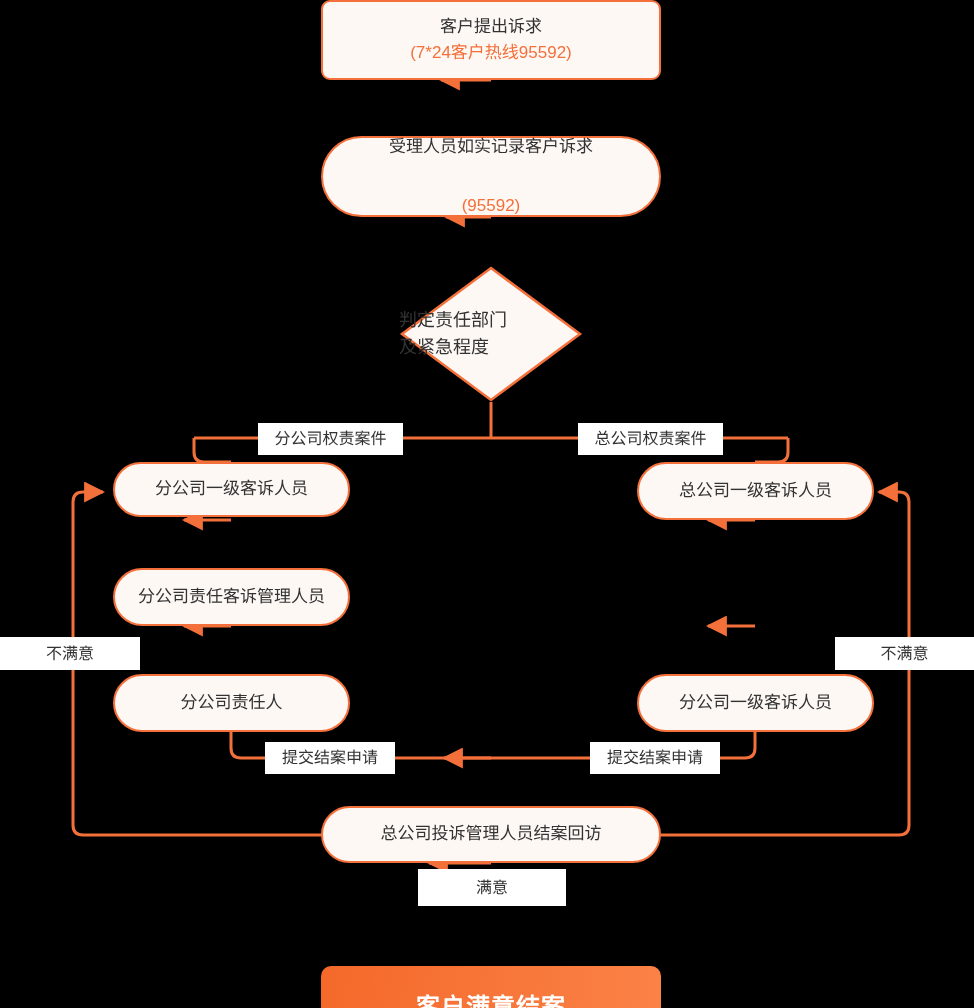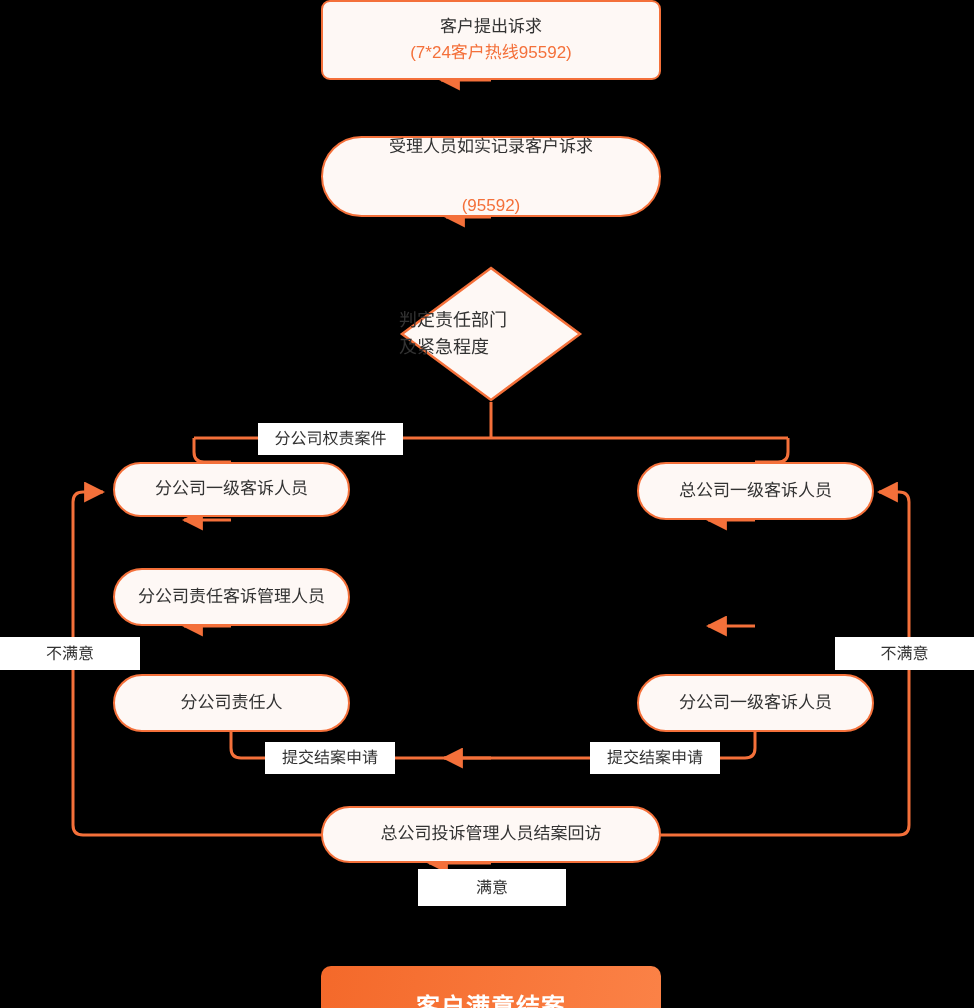--- a/index.html
+++ b/index.html
@@ -169,20 +169,23 @@
   </div>
 
   <div class="node terminal" style="left:321px; top:926px; width:340px; height:82px;">
     <div>客户满意结案</div>
   </div>
 
   <div class="edge-label" style="left:258px; top:423px; width:145px; height:32px;">
     <span>分公司权责案件</span>
   </div>
 
+  <div class="edge-label" style="left:578px; top:423px; width:145px; height:32px;">
+    <span>总公司权责案件</span>
+  </div>
 
   <div class="edge-label" style="left:0px; top:637px; width:140px; height:33px;">
     <span>不满意</span>
   </div>
 
   <div class="edge-label" style="left:835px; top:637px; width:139px; height:33px;">
     <span>不满意</span>
   </div>
 
   <div class="edge-label" style="left:265px; top:742px; width:130px; height:32px;">

